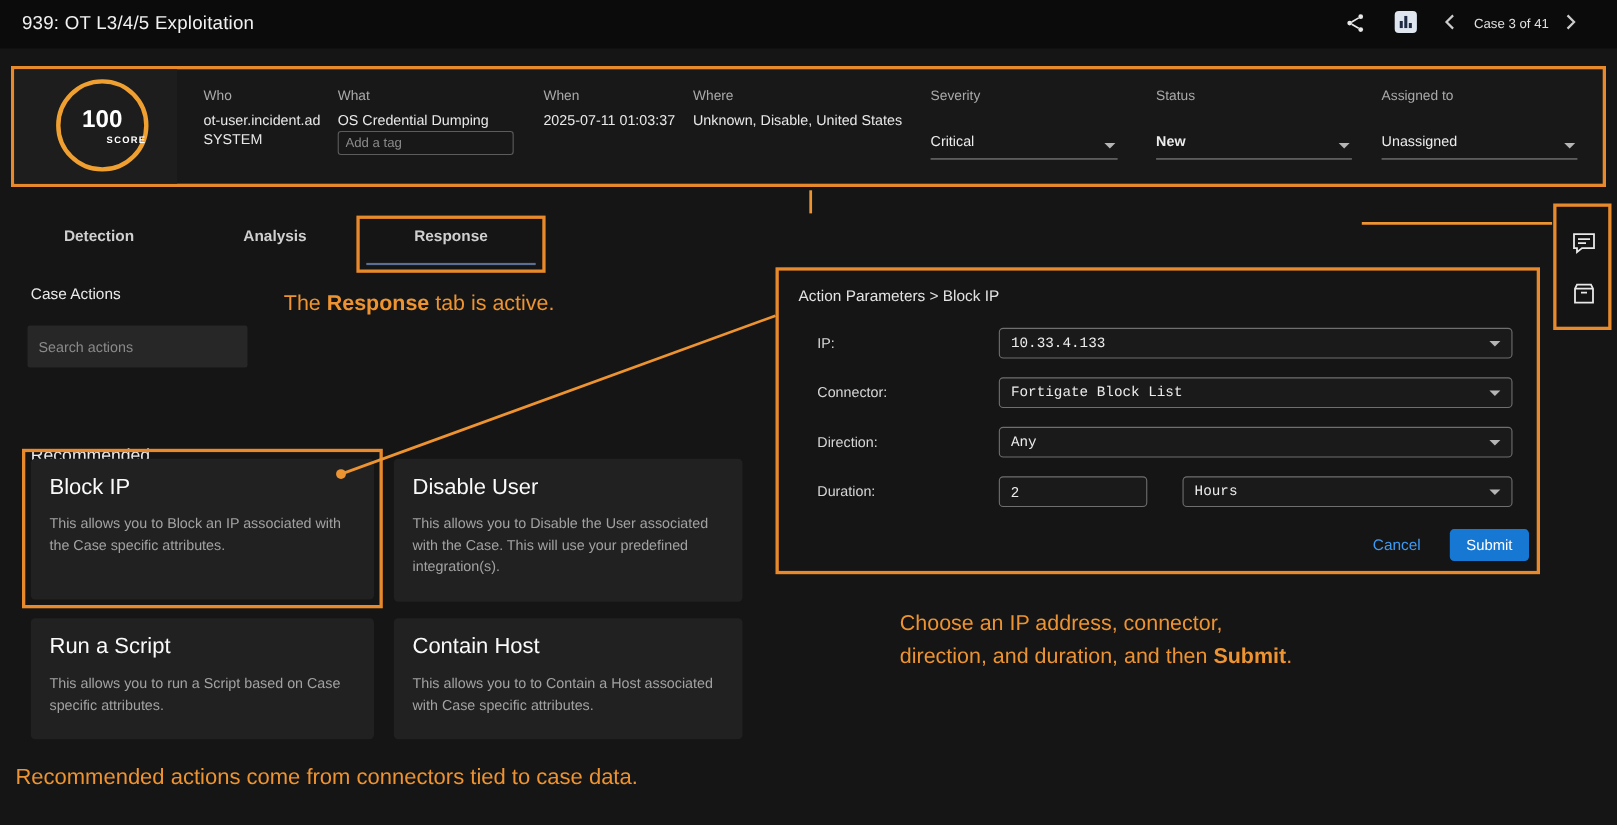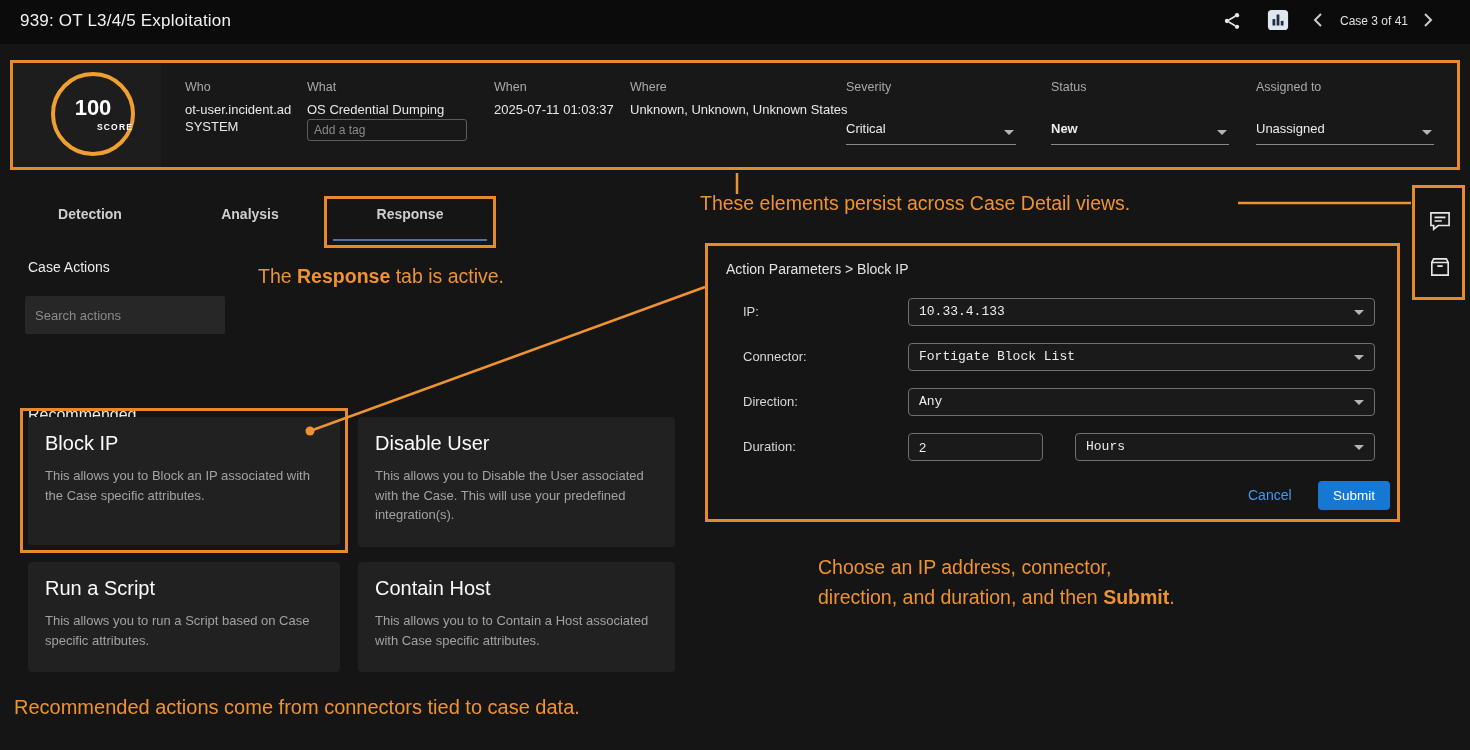--- a/index.html
+++ b/index.html
@@ -130,21 +130,21 @@
     <div class="hcol-value" style="left:172px;top:56px;">SYSTEM</div>
 
     <div class="hcol-label" style="left:294px;top:17px;">What</div>
     <div class="hcol-value" style="left:294px;top:39px;">OS Credential Dumping</div>
     <input class="tag-input" style="left: 294px; top: 56px;" placeholder="Add a tag">
 
     <div class="hcol-label" style="left:481px;top:17px;">When</div>
     <div class="hcol-value" style="left:481px;top:39px;">2025-07-11 01:03:37</div>
 
     <div class="hcol-label" style="left:617px;top:17px;">Where</div>
-    <div class="hcol-value" style="left:617px;top:39px;">Unknown, Unknown, Unknown States</div>
+    <div class="hcol-value" style="left:617px;top:39px;">Unknown, Disable, United States</div>
 
     <div class="hcol-label" style="left:833px;top:17px;">Severity</div>
     <div class="h-select" style="left:833px;top:58px;width:170px;">
       <span>Critical</span>
       <span class="caret"></span>
     </div>
 
     <div class="hcol-label" style="left:1038px;top:17px;">Status</div>
     <div class="h-select" style="left:1038px;top:58px;width:178px;">
       <span style="font-weight:bold;">New</span>
@@ -157,21 +157,20 @@
       <span class="caret"></span>
     </div>
   </div>
 
   <div class="tab" style="left:55px;width:70px;">Detection</div>
   <div class="tab" style="left:215px;width:70px;">Analysis</div>
   <div class="tab" style="left:375px;width:70px;">Response</div>
   <div class="tab-underline"></div>
   <div class="response-annot-box"></div>
 
-  <div class="annot" style="left:700px;top:192px;">These elements persist across Case Detail views.</div>
 
   <div class="tool-box">
     <div class="tool-btn" style="top:22px;">
       <span>
         <svg width="22" height="20" viewBox="0 0 24 22" fill="none" stroke="#e8e8e8" stroke-width="1.8">
             <path d="M2 2h20v14h-12l-5 4v-4H2z"></path>
             <path d="M6 7h12M6 11h8"></path>
           </svg>
       </span>
     </div>

